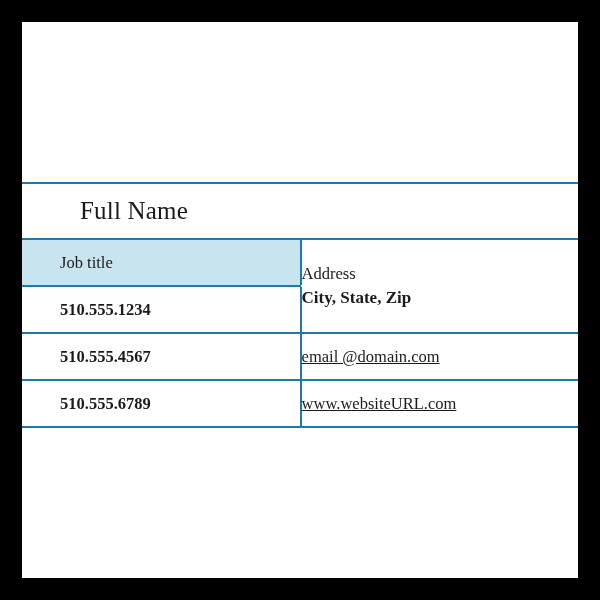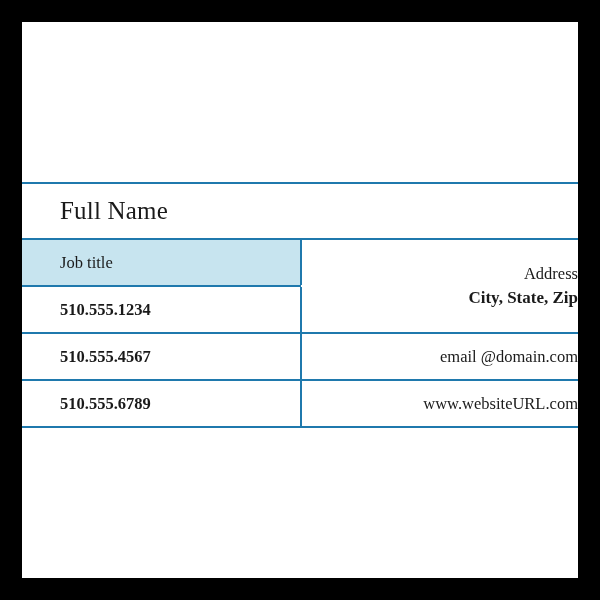--- a/index.html
+++ b/index.html
@@ -30,21 +30,21 @@
   }
   .rule {
     height: 2px;
     background: #1f79ad;
     width: 100%;
   }
   .name-row {
     height: 54px;
     display: flex;
     align-items: center;
-    padding-left: 38px;
+    padding-left: 58px;
     box-sizing: border-box;
   }
   .full-name {
     font-size: 25px;
     color: #1a1a1a;
     letter-spacing: 0.2px;
     font-family: "Liberation Serif", serif;
   }
   .grid {
     width: 100%;
@@ -59,21 +59,21 @@
     color: #1a1a1a;
   }
   .col-left {
     width: 230px;
     border-right: 2px solid #1f79ad;
     padding-left: 38px !important;
     box-sizing: border-box;
   }
   .col-right {
     width: 229px;
-    text-align: right;
+    text-align: left;
     box-sizing: border-box;
     margin-top: 36px;
   }
   .hrule td {
     height: 2px;
     padding: 0;
     background: #1f79ad;
     border-right: none;
   }
   .jobtitle-cell {
@@ -92,20 +92,21 @@
     display: block;
     font-size: 17px;
     font-weight: bold;
   }
   .phone {
     font-size: 17px;
     font-weight: bold;
   }
   .contact {
     font-size: 17px;
+    text-decoration: underline;
   }
 </style>
 </head>
 <body>
 
 <div class="canvas">
 
   <div class="card">
 
     <div class="rule"></div>

